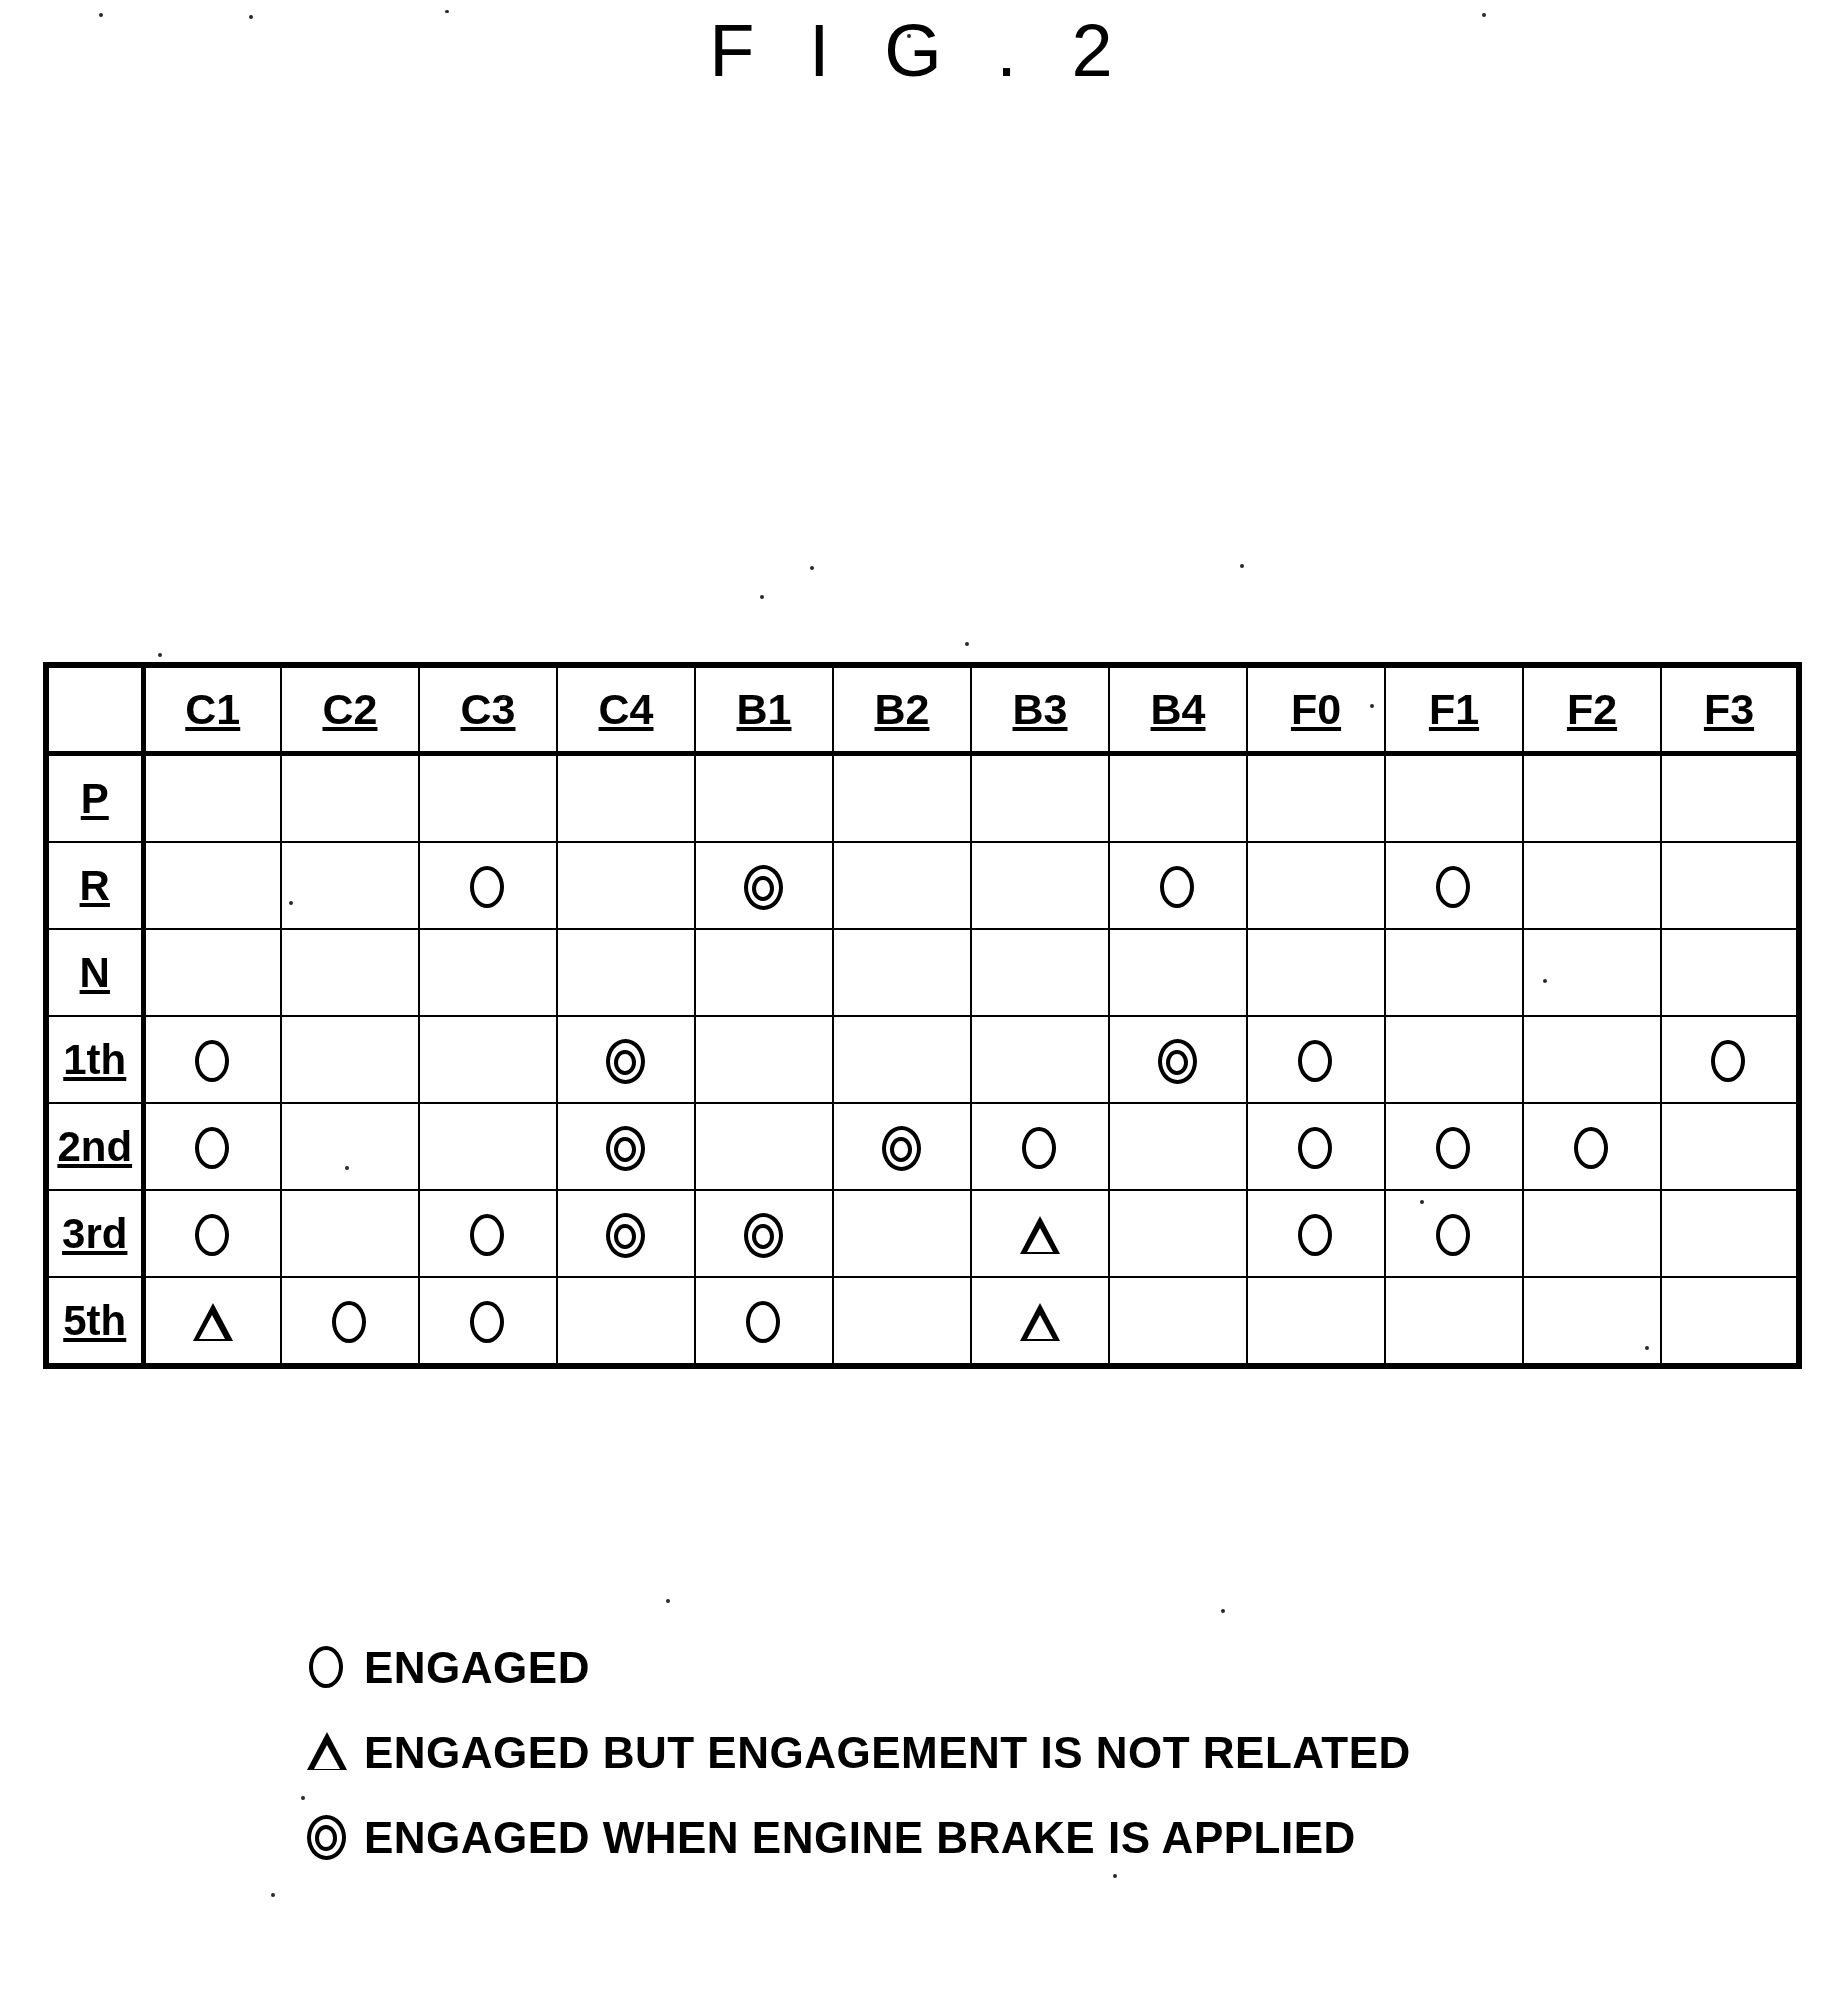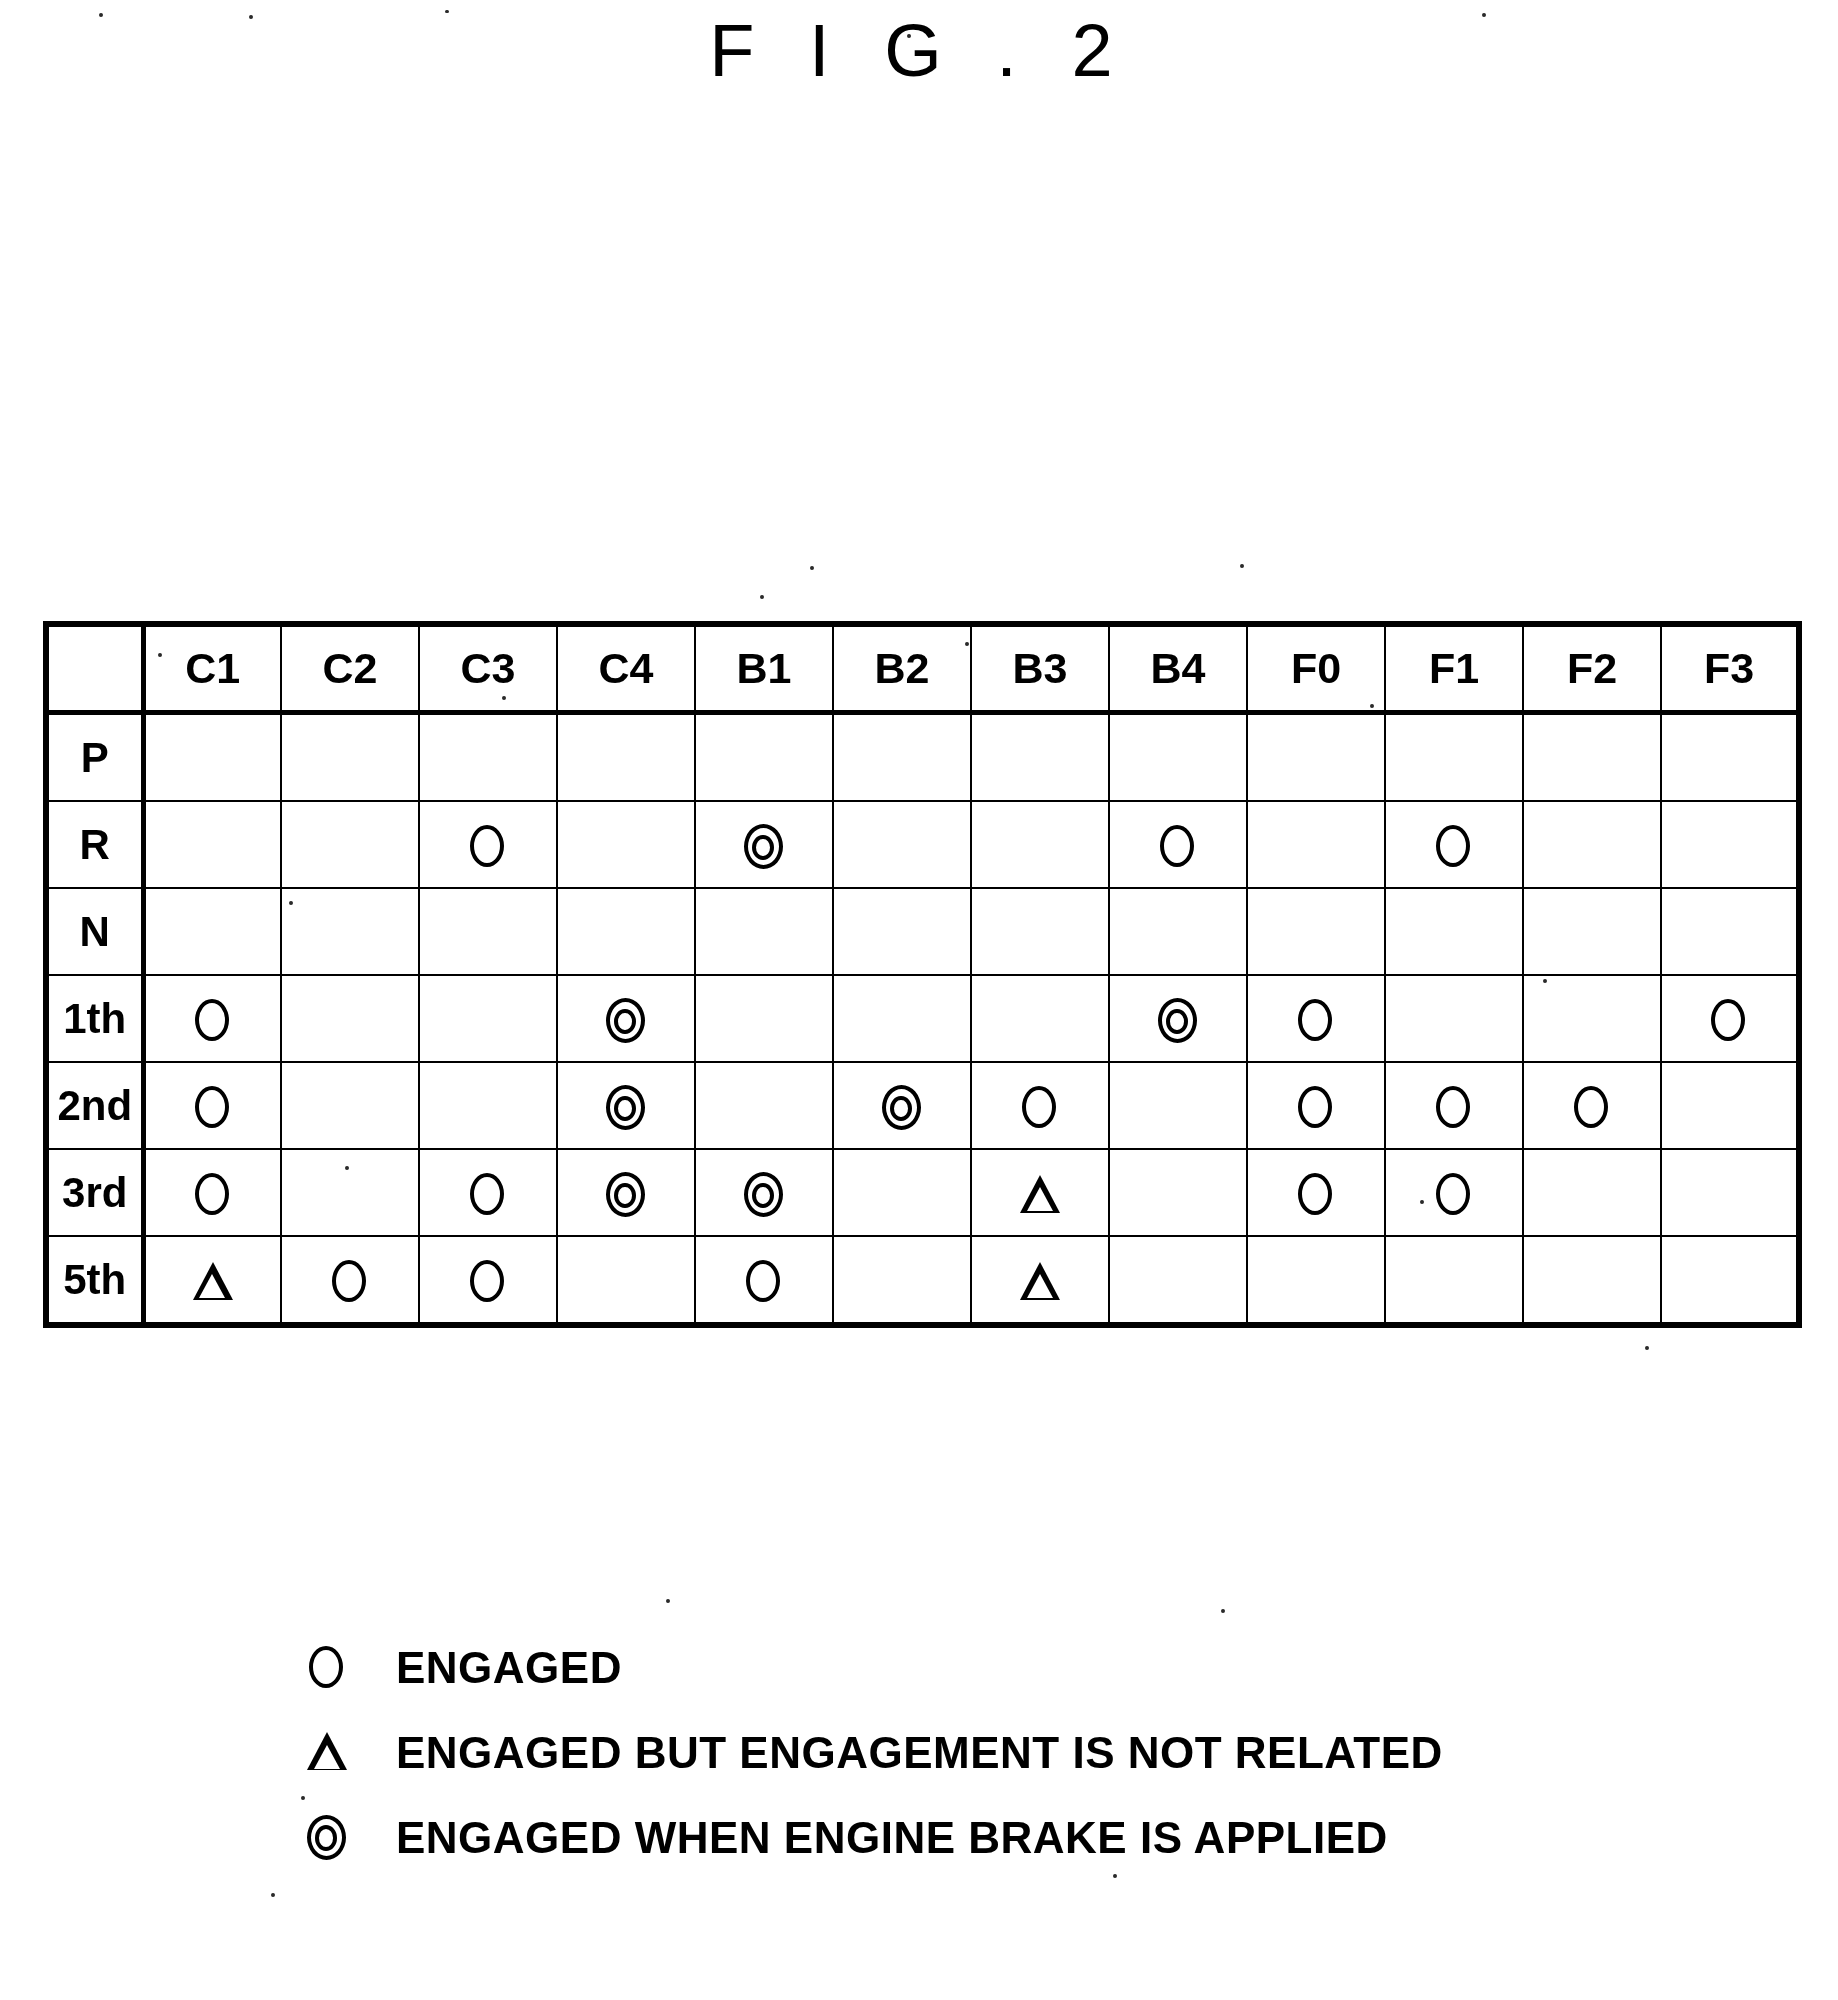--- a/index.html
+++ b/index.html
@@ -24,22 +24,23 @@
     text-align: center;
     font-size: 74px;
     font-weight: 400;
     letter-spacing: 17px;
     font-family: Liberation Sans, sans-serif;
   }
 
   #table-wrap {
     position: absolute;
     left: 43px;
-    top: 621px;
+    top: 662px;
     width: 1755px;
+    text-decoration: underline;
   }
 
   table.gear-table {
     border-collapse: collapse;
     table-layout: fixed;
     width: 1755px;
     border: 6.6px solid #000;
   }
   table.gear-table td,
   table.gear-table th {
@@ -133,21 +134,20 @@
     width: 1420px;
   }
   .legend-row {
     display: flex;
     align-items: flex-start;
     margin-bottom: 36px;
     font-size: 44px;
     font-weight: 700;
     letter-spacing: 0.5px;
     font-family: "Liberation Sans", sans-serif;
-    gap: 32px;
   }
   .legend-sym {
     width: 59px;
     flex: 0 0 59px;
     display: flex;
     align-items: center;
     justify-content: flex-start;
     height: 49px;
   }
   .legend-text { line-height: 49px; }

